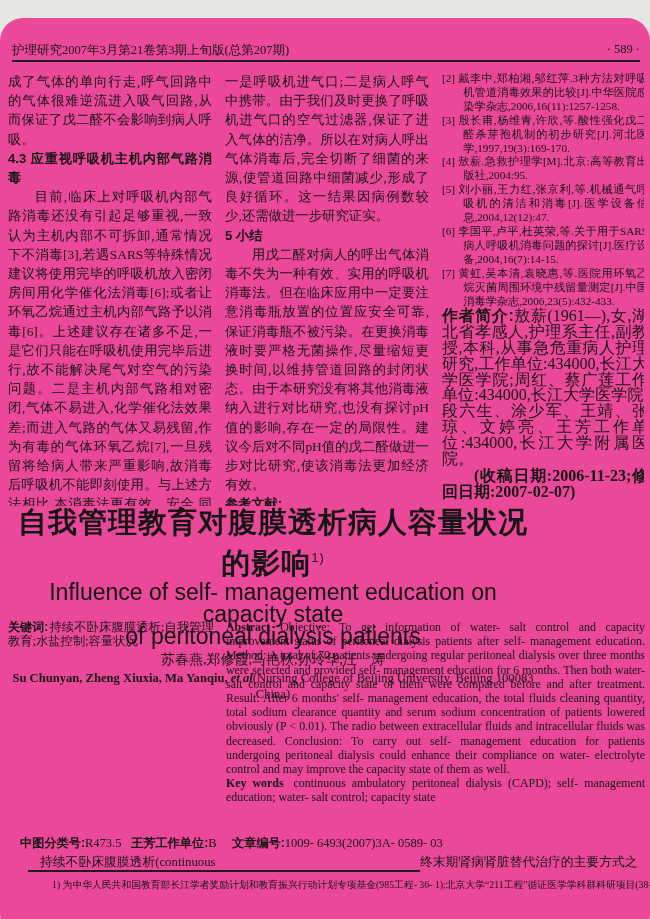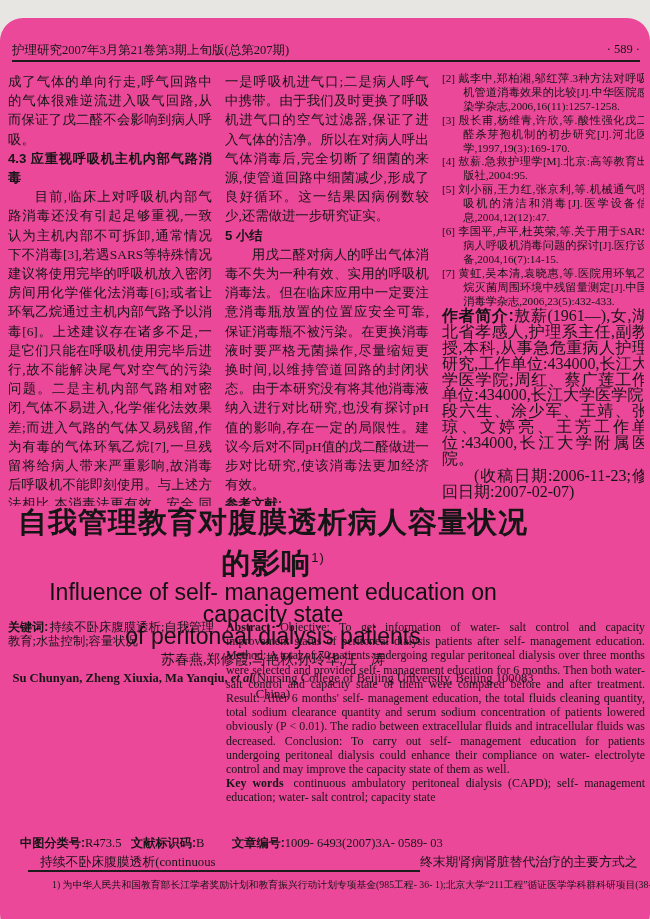--- a/index.html
+++ b/index.html
@@ -22,21 +22,21 @@
     display:flex; gap:13px; overflow:hidden;
   }
   .col { width:204px; flex:0 0 204px; font-size:13.4px; line-height:19.2px; text-align:justify; }
   .col:last-child { flex:0 0 206px; width:206px; }
   .col p { text-align:justify; }
   .ind { text-indent:2em; }
   .hs, .h { font-family:"Liberation Sans","DejaVu Sans",sans-serif; font-weight:bold; }
   .h { font-size:13.2px; }
   .ref { font-size:11.2px; line-height:13.9px; padding-left:1.9em; text-indent:-1.9em; }
   .bio { font-size:16px; line-height:15.8px; }
-  .ind2 { text-indent:2em; }
+  .ind2 { text-indent:2em;font-weight:bold; }
   .editor { text-align:right; padding-right:6px; margin-top:6px; }
   .dates { margin-top:2px; }
   
   .titleblock { position:absolute; top:486px; left:8px; width:530px; text-align:center; }
   .titleblock h1 {
     font-family:"Liberation Sans","DejaVu Sans",sans-serif;
     font-size:29px; line-height:36px; font-weight:bold; letter-spacing:1px;
   }
   .titleblock h1 sup { font-size:13px; font-weight:normal; }
   .entitle {
@@ -115,21 +115,21 @@
       <p><b class="hs">关键词:</b><span>持续不卧床腹膜透析;自我管理教育;水盐控制;容量状况</span></p>
     </div>
     <div class="abs-en">
       <p><b>Abstract</b><span>Objective: To get information of water- salt control and capacity improvement status of peritoneal dialysis patients after self- management education. Method: A total of 70 patients undergoing regular peritoneal dialysis over three months were selected and provided self- management education for 6 months. Then both water- salt control and capacity state of them were compared before and after treatment. Result: After 6 months' self- management education, the total fluids cleaning quantity, total sodium clearance quantity and serum sodium concentration of patients lowered obviously (P &lt; 0.01). The radio between extracellular fluids and intracellular fluids was decreased. Conclusion: To carry out self- management education for patients undergoing peritoneal dialysis could enhance their compliance on water- electrolyte control and may improve the capacity state of them as well.</span></p>
       <p><b>Key words</b><span>continuous ambulatory peritoneal dialysis (CAPD); self- management education; water- salt control; capacity state</span></p>
     </div>
   </div>
 
   <div class="meta">
     <span class="m m1"><b class="hs">中图分类号:</b><span>R473.5</span></span>
-    <span class="m m2"><b class="hs">文献标识码:</b><span>B</span></span>
+    <span class="m m2"><b class="hs">王芳工作单位:</b><span>B</span></span>
     <span class="m m3"><b class="hs">文章编号:</b><span>1009- 6493(2007)3A- 0589- 03</span></span>
   </div>
 
   <div class="bodyrow">
     <span class="b1">持续不卧床腹膜透析(continuous</span>
     <span class="b3">终末期肾病肾脏替代治疗的主要方式之</span>
   </div>
 
   <div class="fnrule"></div>
   <div class="footnote">1)  为中华人民共和国教育部长江学者奖励计划和教育振兴行动计划专项基金(985工程- 36- 1);北京大学“211工程”循证医学学科群科研项目(38- 18)。</div>

